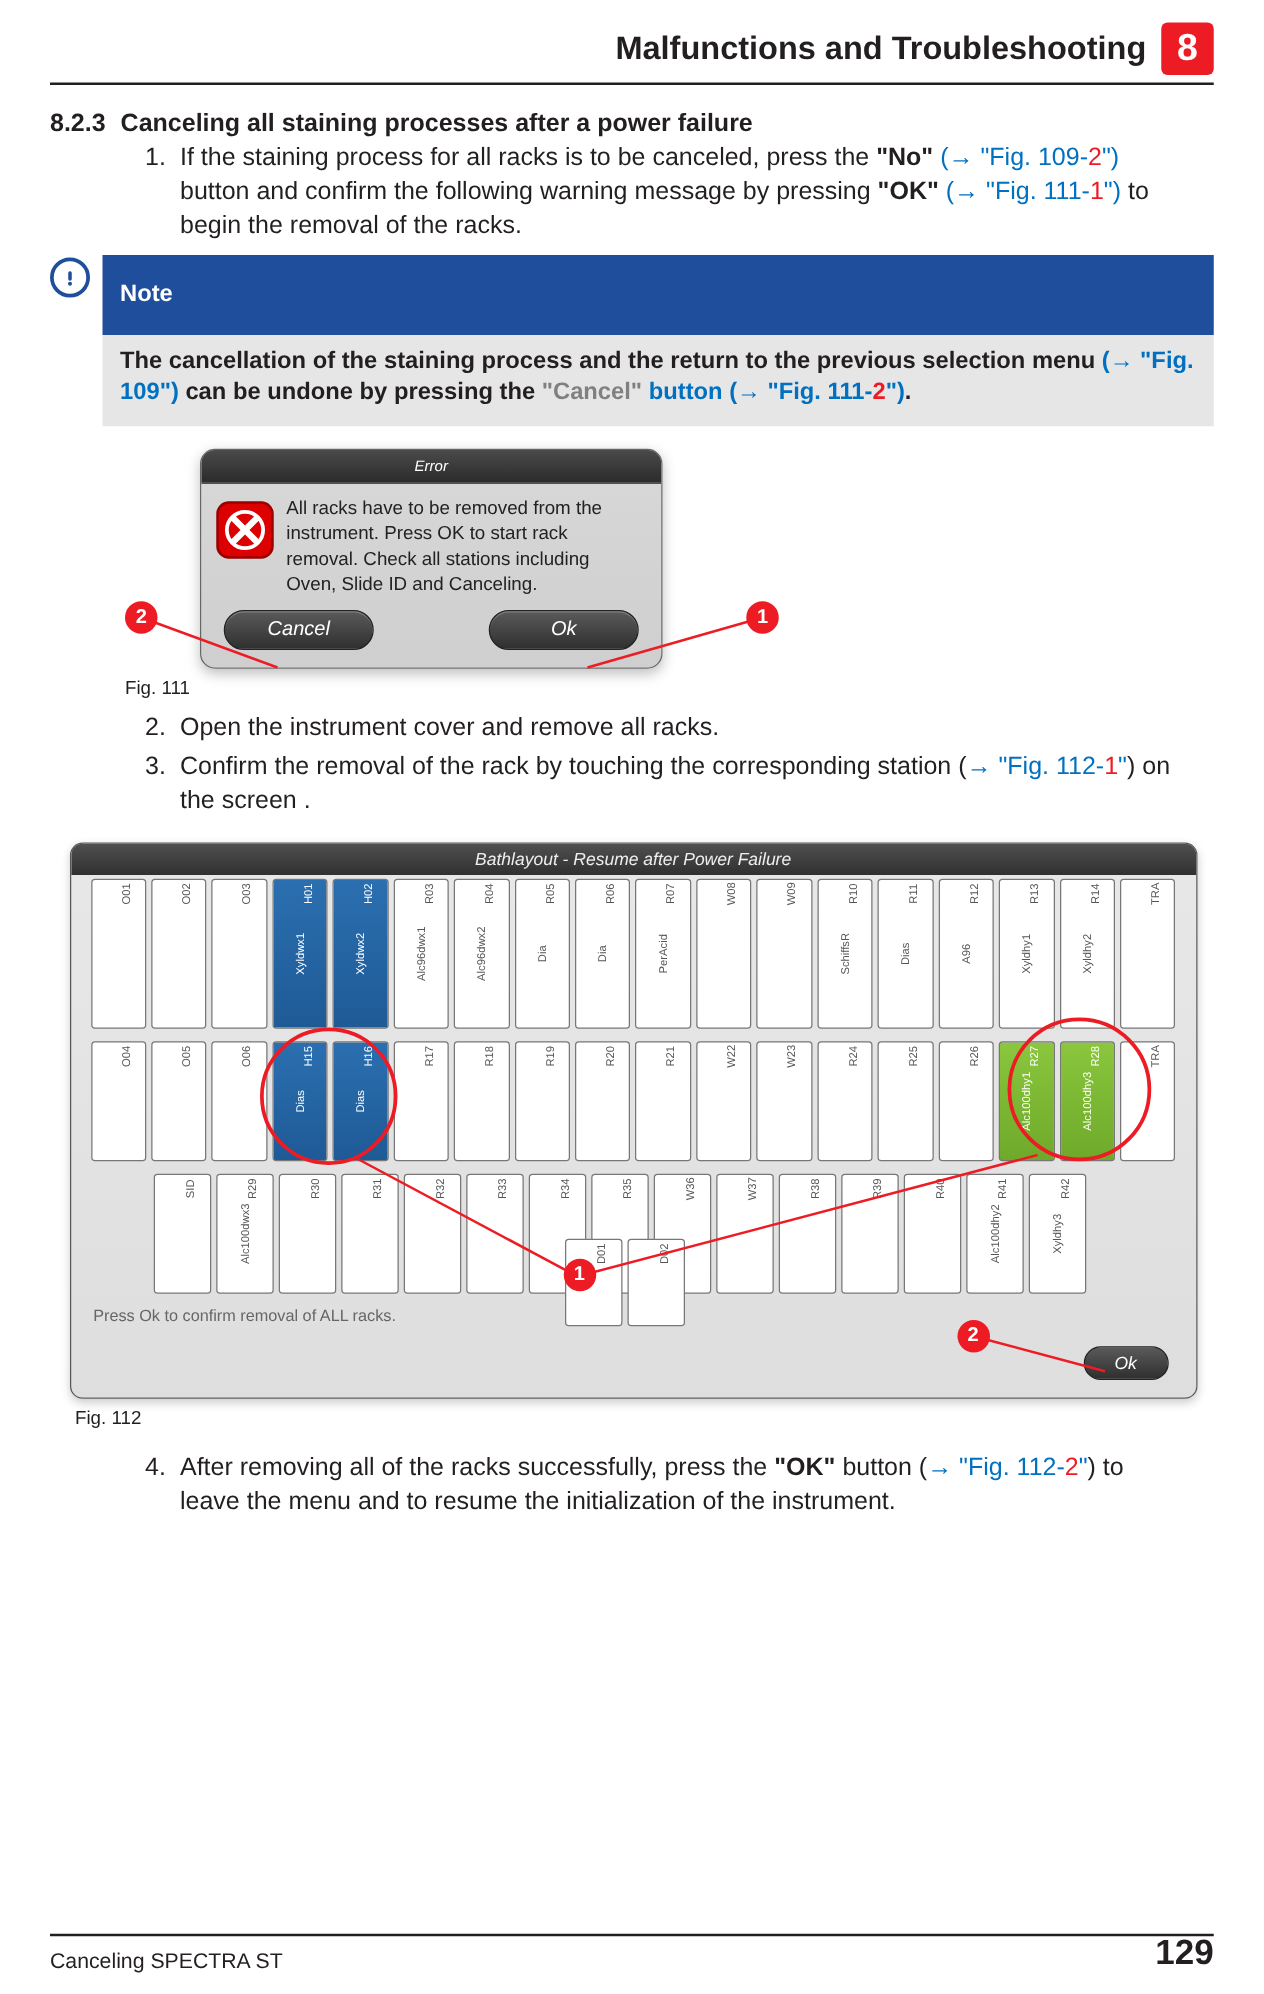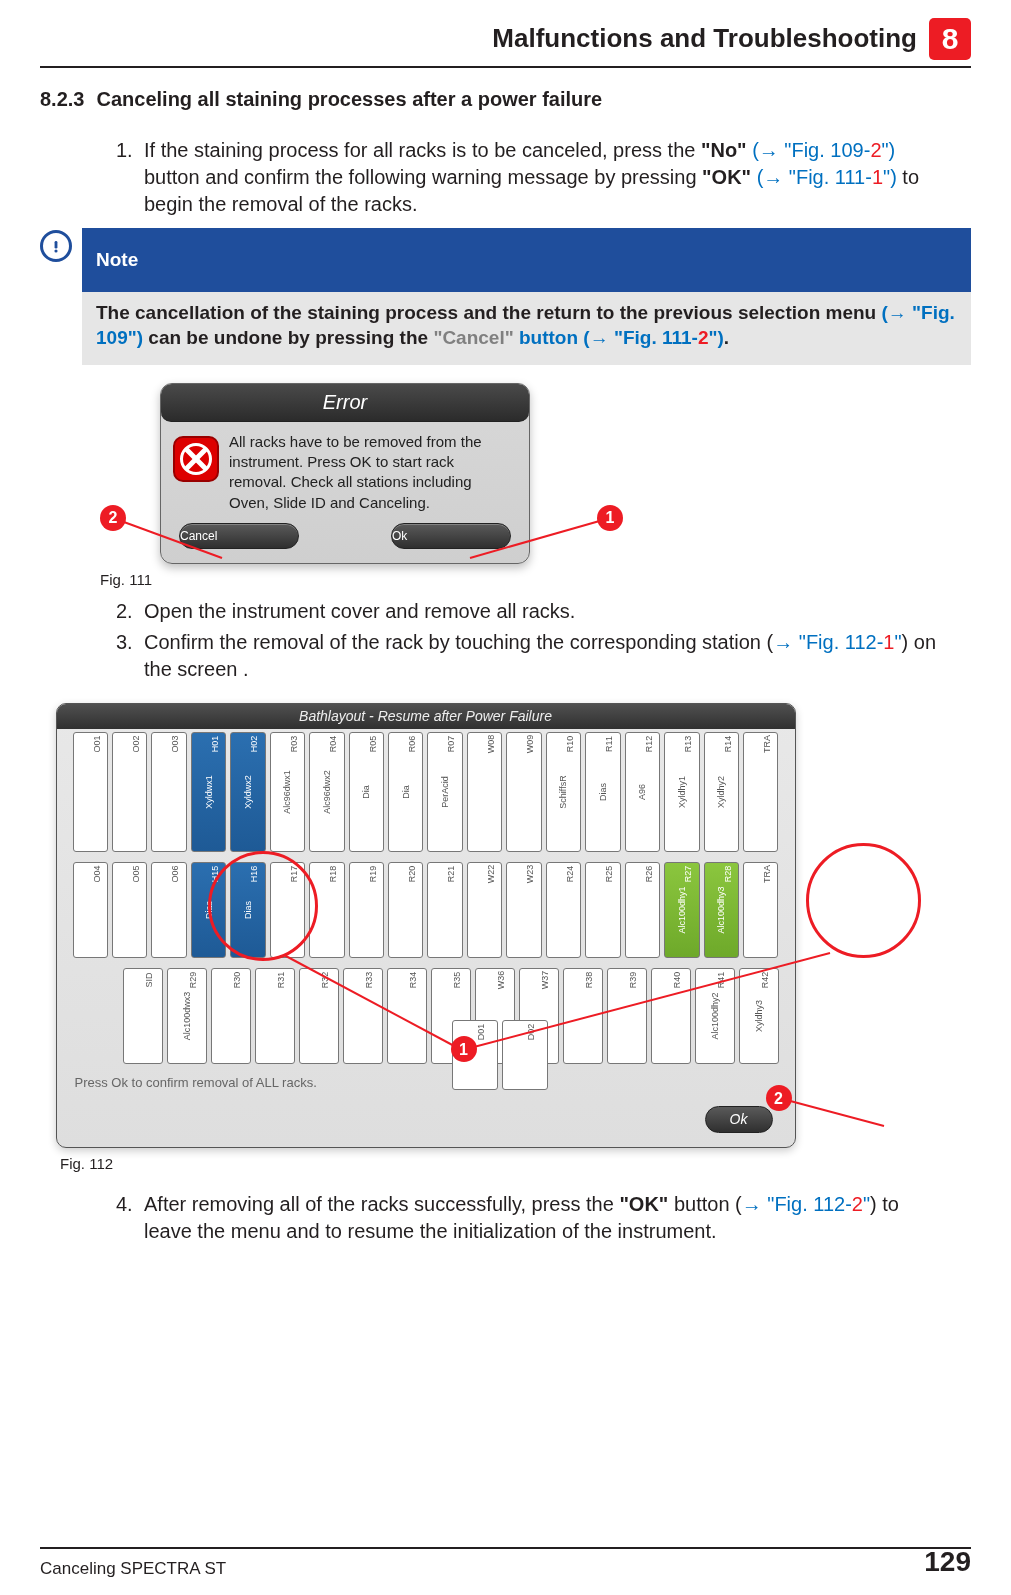--- a/index.html
+++ b/index.html
@@ -47,21 +47,20 @@
     border: none;
     border-top: 2px solid #231f20;
     margin: 0 0 18px 0;
   }
   
   .sec-row {
     display: flex;
     gap: 12px;
     font-weight: 700;
     font-size: 20px;
-    margin-bottom: 24px;
     font-stretch: condensed;
   }
   
   ol.steps {
     list-style: none;
     padding: 0 20px 0 80px;
     margin: 0 0 10px 0;
   }
   ol.steps > li {
     position: relative;
@@ -134,25 +133,24 @@
     background: linear-gradient(#d8d8d8, #cfcfcf);
     border: 1px solid #666;
     border-radius: 12px;
     box-shadow: 0 4px 10px rgba(0,0,0,0.25);
     overflow: hidden;
   }
   .dlg-title {
     background: linear-gradient(#4a4a4a, #2b2b2b);
     color: #fff;
     text-align: center;
-    font-size: 20px;
+    font-size: 12px;
     padding: 5px 0;
     font-style: italic;
     border-bottom: 1px solid #222;
-    border-radius: 10px;
   }
   .dlg-body {
     display: flex;
     gap: 10px;
     padding: 10px 14px 6px 12px;
   }
   .err-icon {
     width: 46px; height: 46px;
     background: #d00;
     border-radius: 10px;
@@ -186,22 +184,23 @@
     justify-content: space-between;
     padding: 4px 18px 14px 18px;
   }
   .dlg-btn {
     background: linear-gradient(#5a5a5a, #2f2f2f);
     color: #fff;
     border: 1px solid #222;
     border-radius: 18px;
     width: 120px;
     padding: 4px 0;
-    text-align: left;
-    font-size: 12px;
+    text-align: center;
+    font-style: italic;
+    font-size: 16px;
     box-shadow: inset 0 1px 0 rgba(255,255,255,0.25);
   }
   
   .callout {
     position: absolute;
     width: 26px; height: 26px;
     background: #ed1c24;
     border-radius: 50%;
     color: #fff;
     font-size: 16px;
@@ -211,21 +210,21 @@
   }
   svg.ann-line { position: absolute; top:0; left:0; pointer-events:none; z-index:4; }
 
   
   .fig112-wrap {
     position: relative;
     width: 900px;
     margin: 4px auto 0 auto;
   }
   .bath {
-    width: 740px;
+    width: 902px;
     height: 445px;
     background: linear-gradient(#e8e8e8,#dedede);
     border: 1px solid #555;
     border-radius: 10px;
     position: relative;
     overflow: hidden;
     box-shadow: 0 3px 8px rgba(0,0,0,0.2);
     margin-top: 20px;
   }
   .bath-title {

